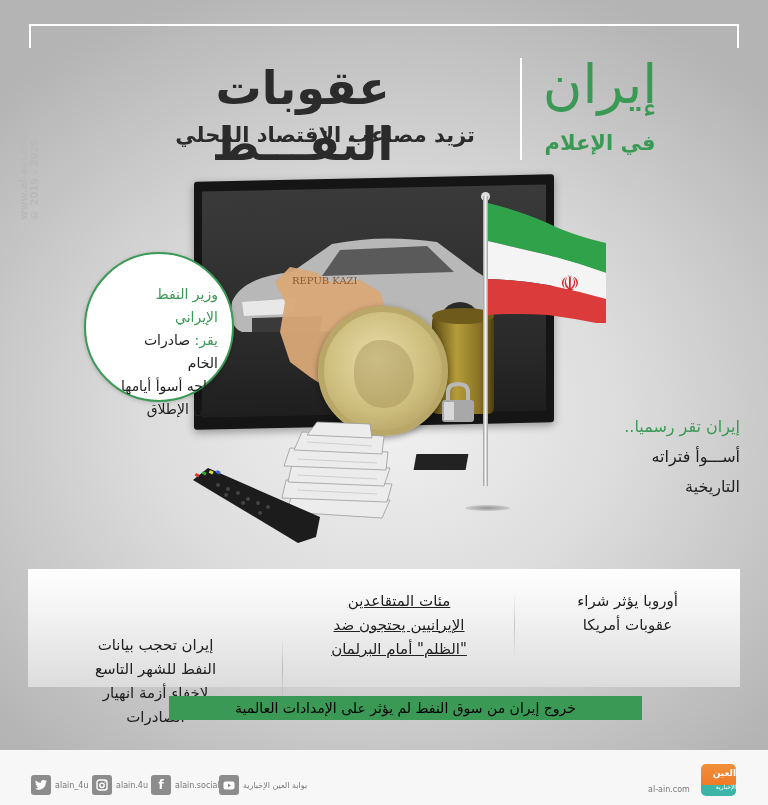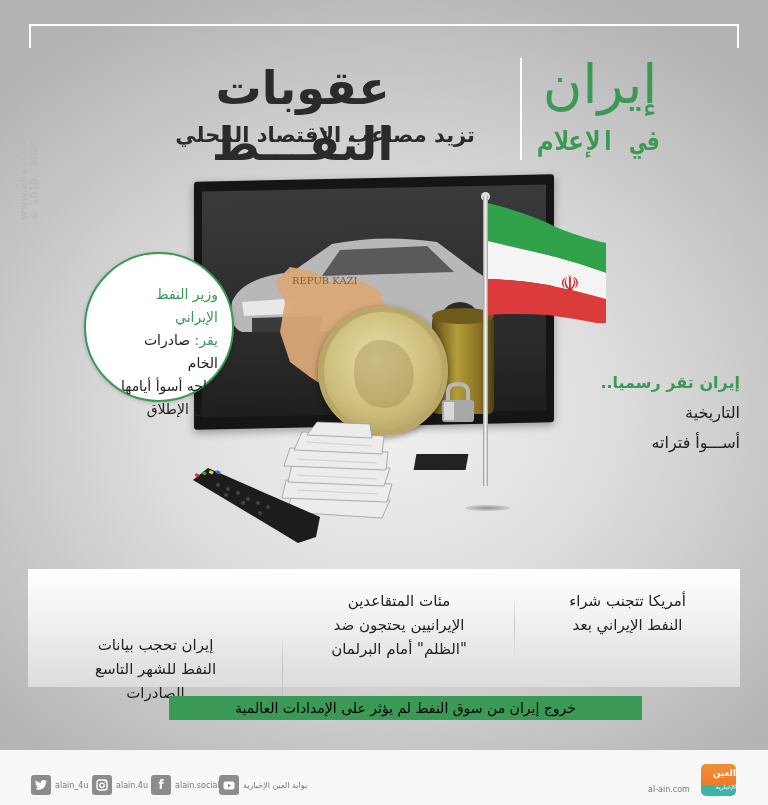--- a/index.html
+++ b/index.html
@@ -26,21 +26,21 @@
   }
   .title-divider {
     position: absolute; left: 520px; top: 58px; width: 2px; height: 102px; background: #ffffff;
   }
   .brand-main {
     position: absolute; left: 530px; top: 50px; width: 140px; text-align: center;
     direction: rtl; color: #3a9a55; font-size: 54px; font-weight: normal; line-height: 70px;
   }
   .brand-sub {
     position: absolute; left: 530px; top: 128px; width: 140px; text-align: center;
-    direction: rtl; color: #3a9a55; font-size: 26px; font-weight: bold; line-height: 30px; font-family: Liberation Mono, monospace;
+    direction: rtl; color: #3a9a55; font-size: 21px; font-weight: bold; line-height: 30px;
   }
   .headline {
     position: absolute; left: 130px; top: 60px; width: 345px; text-align: center;
     direction: rtl; color: #2b2b2b; font-size: 46px; font-weight: bold; line-height: 56px;
   }
   .subheadline {
     position: absolute; left: 130px; top: 120px; width: 345px; text-align: right;
     direction: rtl; color: #2b2b2b; font-size: 21px; font-weight: bold; line-height: 30px;
   }
   
@@ -112,38 +112,38 @@
   .circle-text {
     position: absolute; left: 88px; top: 283px; width: 130px; text-align: right; direction: rtl;
     font-size: 14px; line-height: 23px; color: #222; padding-left: 32px;
   }
   .circle-text .green { color: #3a9a55; }
   
   .side-text {
     position: absolute; left: 572px; top: 368px; width: 168px; text-align: right; direction: rtl;
     font-size: 16px; line-height: 30px; color: #1f1f1f;
   }
-  .side-text .green { color: #3a9a55; font-weight: bold; }
+  .side-text .green { color: #3a9a55; font-weight: normal; margin-top: 44px; }
   
   .cards {
     position: absolute; left: 28px; top: 569px; width: 712px; height: 118px;
     display: flex; flex-direction: row-reverse;
     background: linear-gradient(180deg, #ffffff 0%, #f2f2f2 40%, #dcdcdc 100%);
   }
   .card {
     flex: 1; display: flex; align-items: flex-start; justify-content: center;
     padding-top: 20px; text-align: center; direction: rtl;
     font-size: 15px; line-height: 24px; color: #222; position: relative;
   }
   .card + .card::after {
     content: ""; position: absolute; right: 0; top: 24px; width: 1px; height: 64px;
     background: linear-gradient(180deg, rgba(0,0,0,0), rgba(0,0,0,.18), rgba(0,0,0,0));
   }
   .card:nth-child(1) { flex: 0 0 225px; }
-  .card:nth-child(2) { flex: 0 0 232px; }
+  .card:nth-child(2) { flex: 0 0 232px; text-decoration: underline; }
   .card:nth-child(3) { flex: 1; margin-top: 44px; }
   .banner {
     position: absolute; left: 169px; top: 696px; width: 473px; height: 24px;
     background: #3a9a55; color: #000000; text-align: center; direction: rtl;
     font-size: 14px; line-height: 24px;
   }
   
   .footer { position: absolute; left: 0; top: 750px; width: 768px; height: 55px; background: #f7f7f7; }
   .social { position: absolute; top: 774px; height: 22px; display: flex; align-items: center; gap: 4px; }
   .social-icon {
@@ -261,42 +261,43 @@
     <div>
       <span class="green">يقر:</span>
       <span>صادرات الخام</span>
     </div>
     <div>تواجه أسوأ أيامها</div>
     <div>على الإطلاق</div>
   </div>
 
   <div class="side-text">
     <div class="green">إيران تقر رسميا..</div>
+    <div>أســـوأ فتراته</div>
     <div>التاريخية</div>
-    <div>أســـوأ فتراته</div>
   </div>
 
   <div class="cards">
     <div class="card">
       <div>
-        <div>أمريكا تتجنب شراء</div>
-        <div>النفط الإيراني بعد</div>
+        <div>أوروبا يؤثر شراء</div>
+        <div>عقوبات أمريكا</div>
       </div>
     </div>
     <div class="card">
       <div>
         <div>مئات المتقاعدين</div>
         <div>الإيرانيين يحتجون ضد</div>
         <div>"الظلم" أمام البرلمان</div>
       </div>
     </div>
     <div class="card">
       <div>
         <div>إيران تحجب بيانات</div>
         <div>النفط للشهر التاسع</div>
+        <div>لإخفاء أزمة انهيار</div>
         <div>الصادرات</div>
       </div>
     </div>
   </div>
 
   <div class="banner">خروج إيران من سوق النفط لم يؤثر على الإمدادات العالمية</div>
 </div>
 
 <div class="footer"></div>
 

